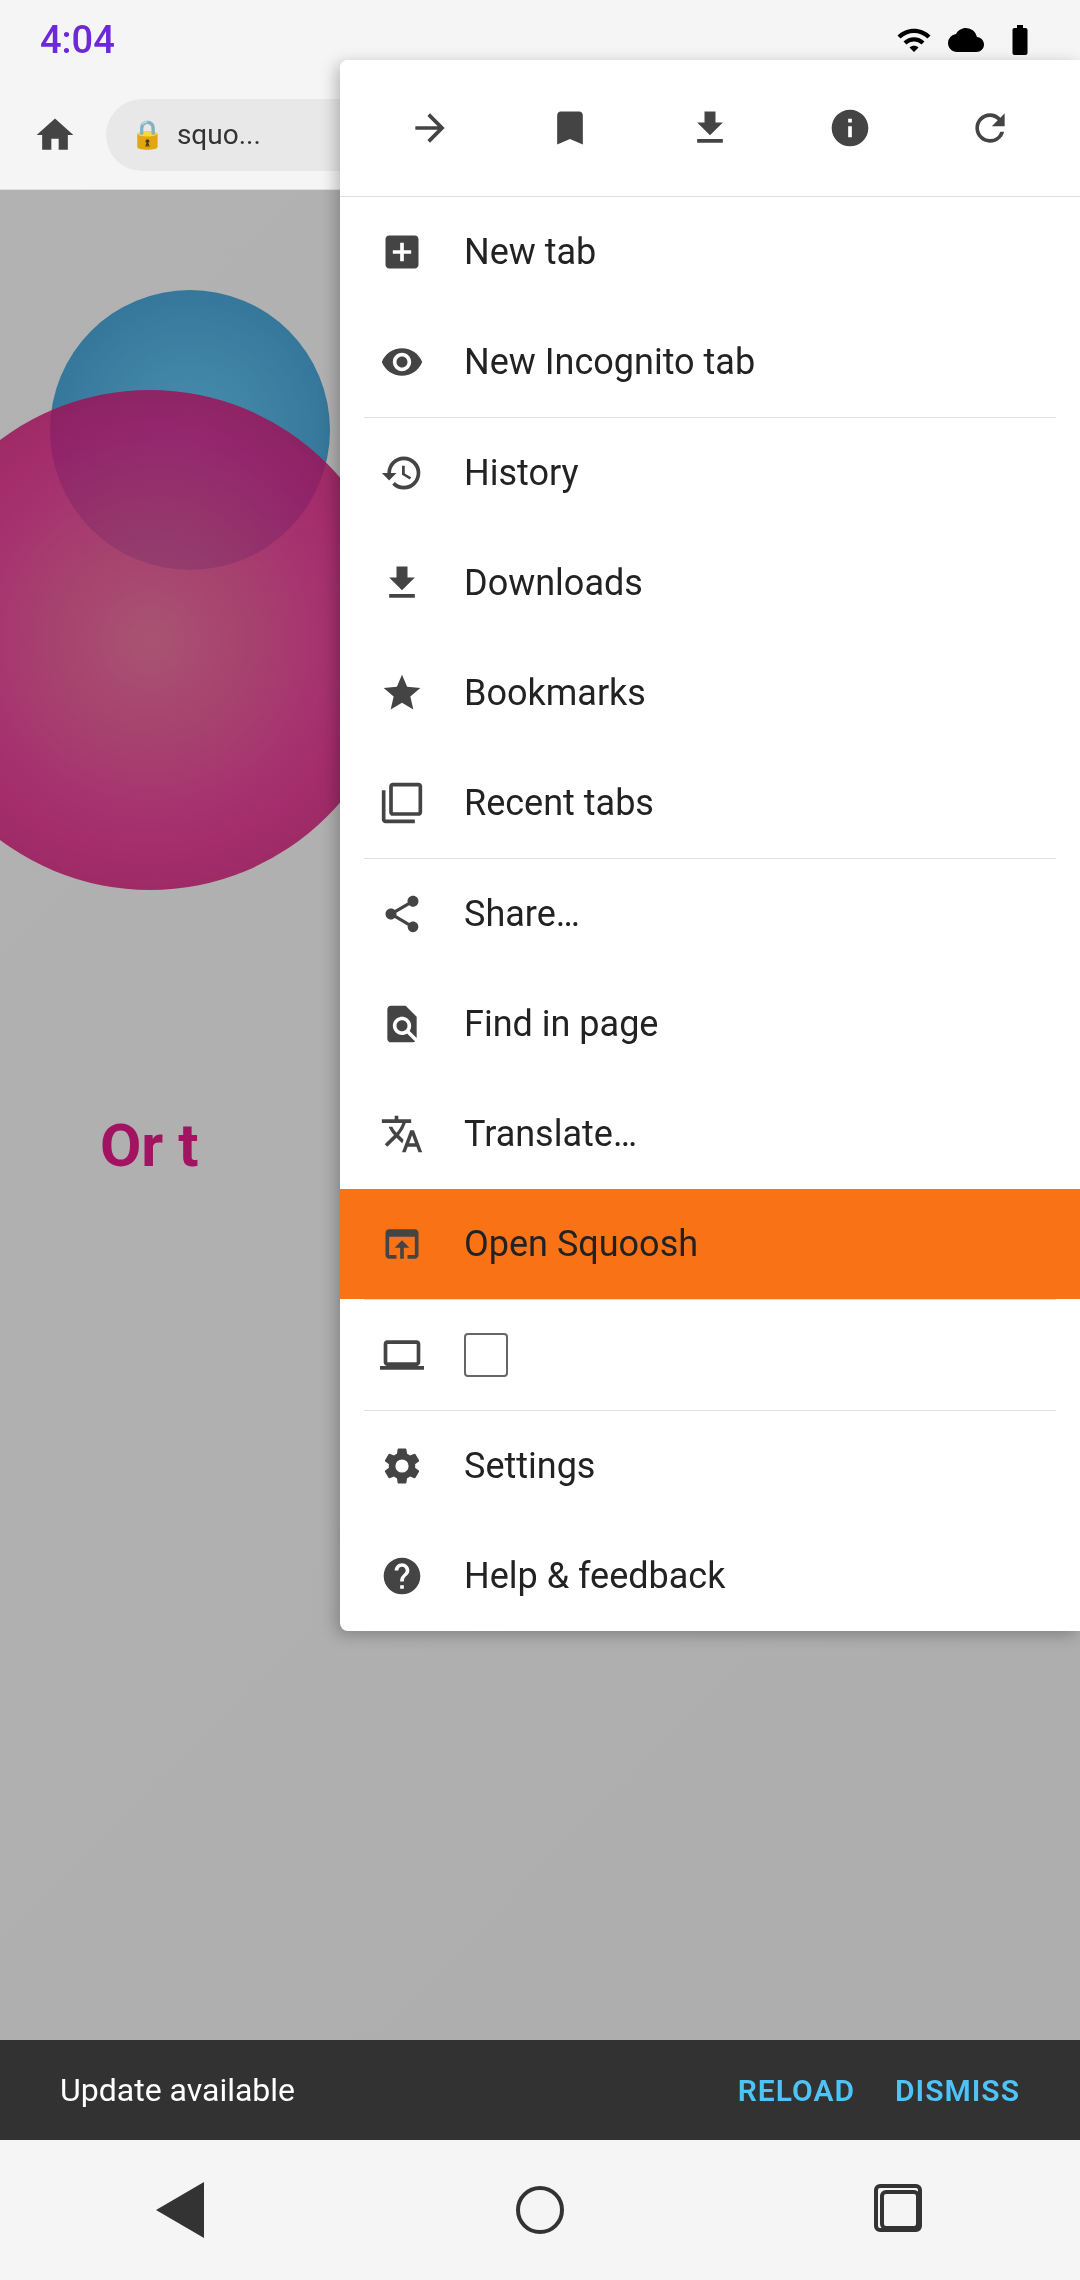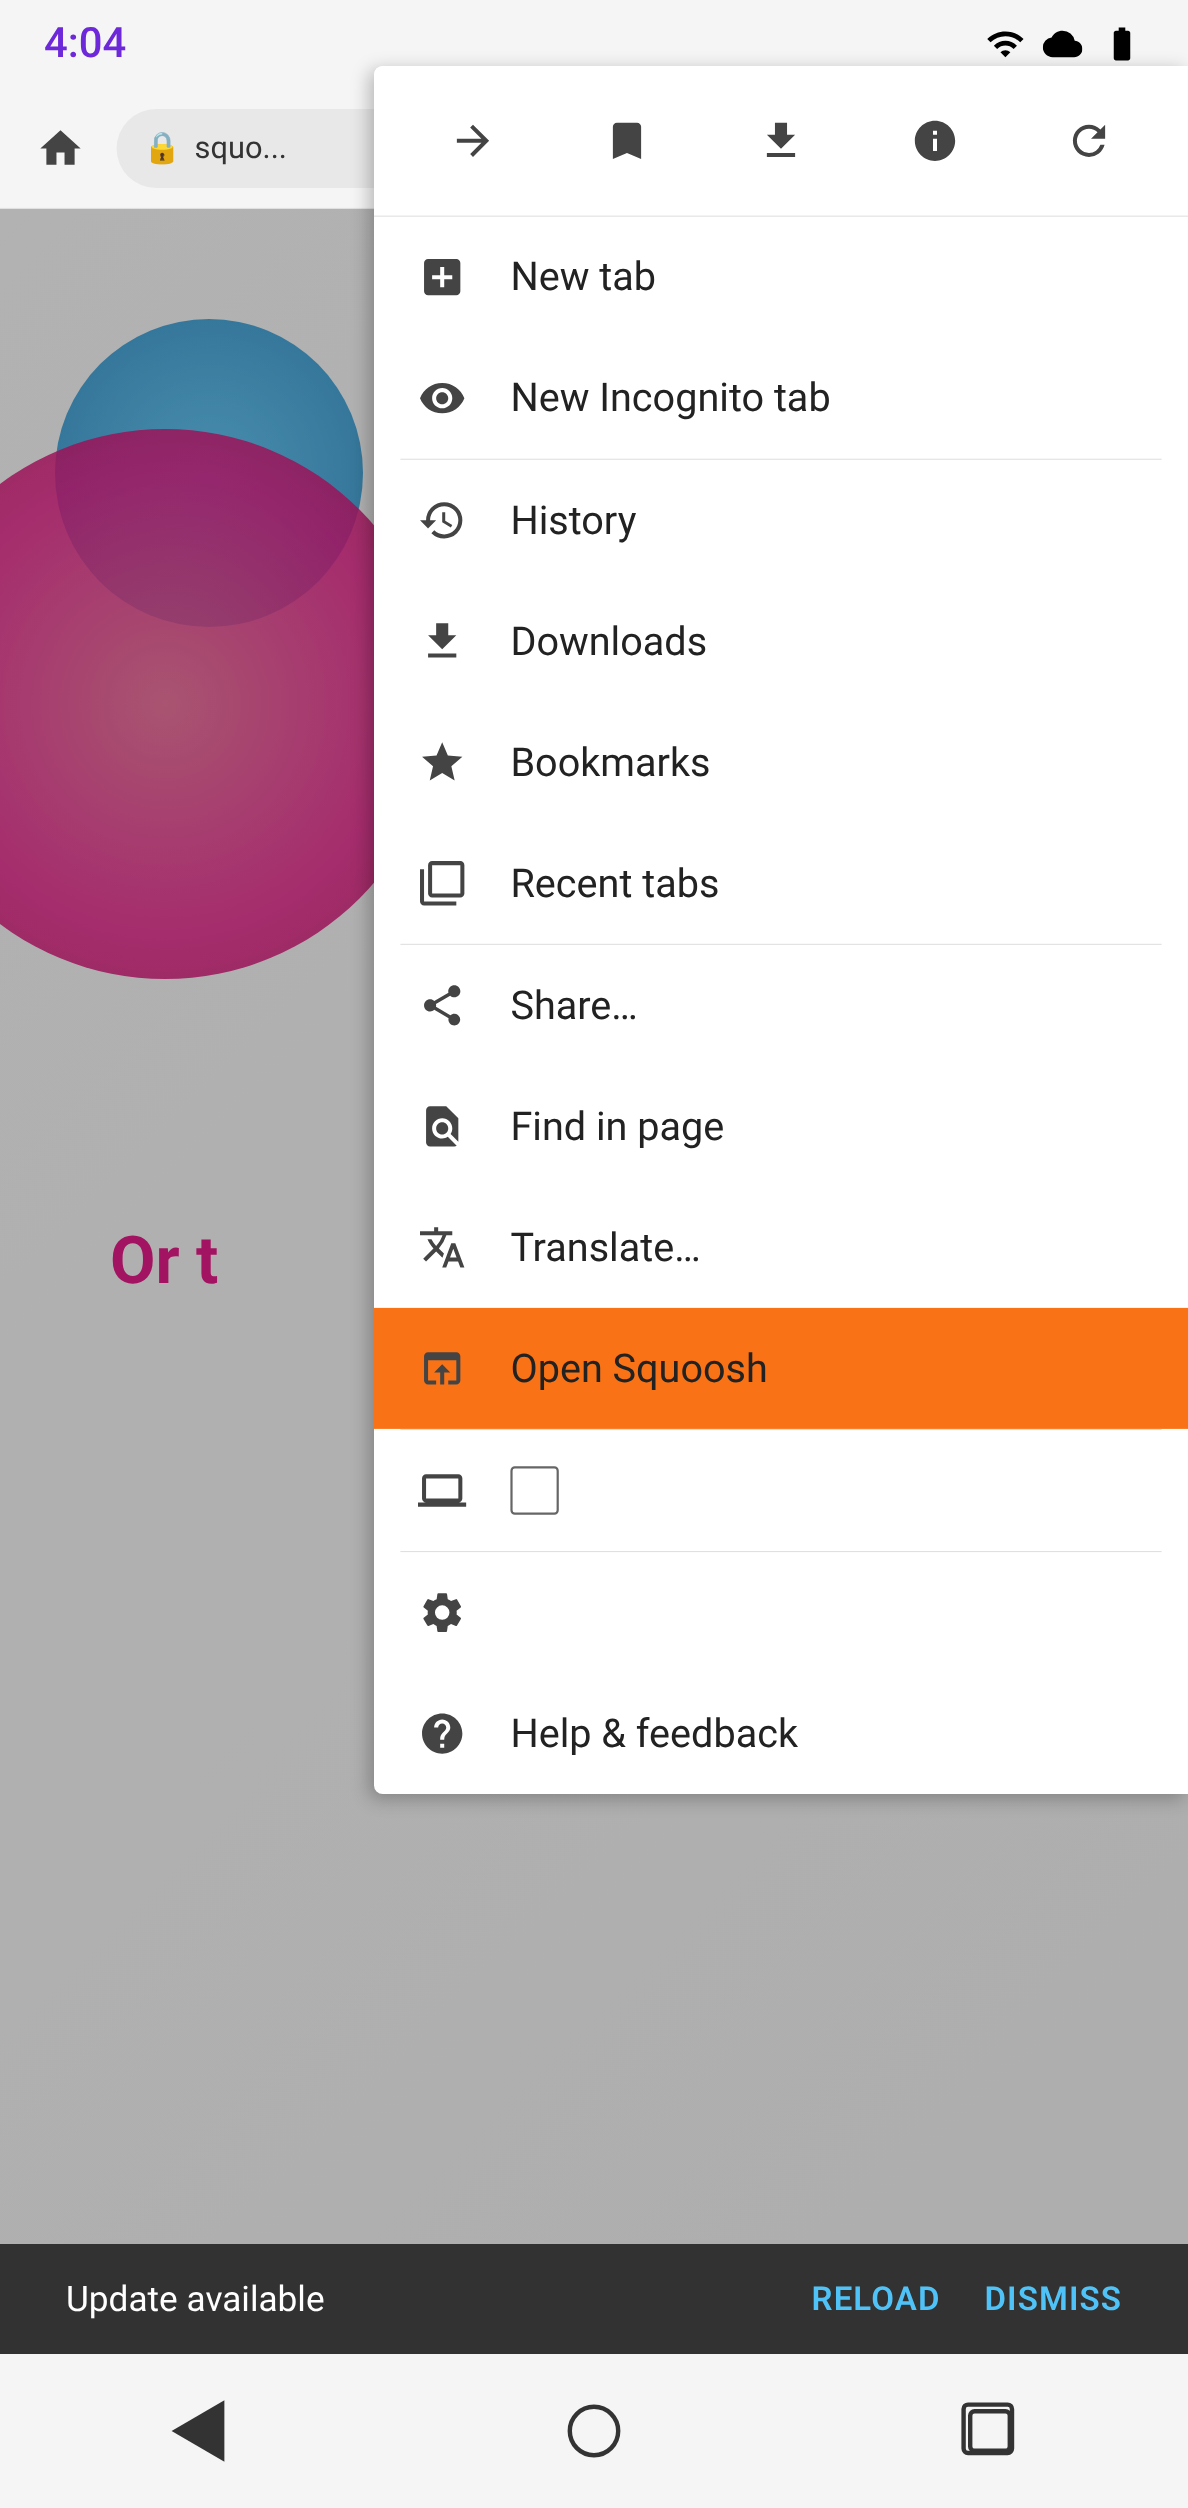--- a/index.html
+++ b/index.html
@@ -507,20 +507,21 @@
   </div>
 
   <div class="menu-divider"></div>
 
   <div class="menu-item">
     <div class="menu-item-icon">
       <svg viewBox="0 0 24 24">
           <path d="M19.14 12.94c.04-.3.06-.61.06-.94 0-.32-.02-.64-.07-.94l2.03-1.58a.49.49 0 0 0 .12-.61l-1.92-3.32a.488.488 0 0 0-.59-.22l-2.39.96a7.3 7.3 0 0 0-1.62-.94l-.36-2.54a.484.484 0 0 0-.48-.41h-3.84c-.24 0-.43.17-.47.41l-.36 2.54c-.59.24-1.13.57-1.62.94l-2.39-.96a.477.477 0 0 0-.59.22L2.74 8.87a.47.47 0 0 0 .12.61l2.03 1.58c-.05.3-.09.63-.09.94s.02.64.07.94l-2.03 1.58a.49.49 0 0 0-.12.61l1.92 3.32c.12.22.37.29.59.22l2.39-.96c.5.38 1.03.7 1.62.94l.36 2.54c.05.24.24.41.48.41h3.84c.24 0 .44-.17.47-.41l.36-2.54c.59-.24 1.13-.56 1.62-.94l2.39.96c.22.08.47 0 .59-.22l1.92-3.32a.47.47 0 0 0-.12-.61l-2.01-1.58zM12 15.6a3.6 3.6 0 1 1 0-7.2 3.6 3.6 0 0 1 0 7.2z"></path>
         </svg>
     </div>
+    <span class="menu-item-label">Settings</span>
   </div>
 
   <div class="menu-item">
     <div class="menu-item-icon">
       <svg viewBox="0 0 24 24">
           <path d="M12 2C6.48 2 2 6.48 2 12s4.48 10 10 10 10-4.48 10-10S17.52 2 12 2zm1 17h-2v-2h2v2zm2.07-7.75-.9.92C13.45 12.9 13 13.5 13 15h-2v-.5c0-1.1.45-2.1 1.17-2.83l1.24-1.26c.37-.36.59-.86.59-1.41 0-1.1-.9-2-2-2s-2 .9-2 2H8c0-2.21 1.79-4 4-4s4 1.79 4 4c0 .88-.36 1.68-.93 2.25z"></path>
         </svg>
     </div>
     <span class="menu-item-label">Help &amp; feedback</span>
   </div>

